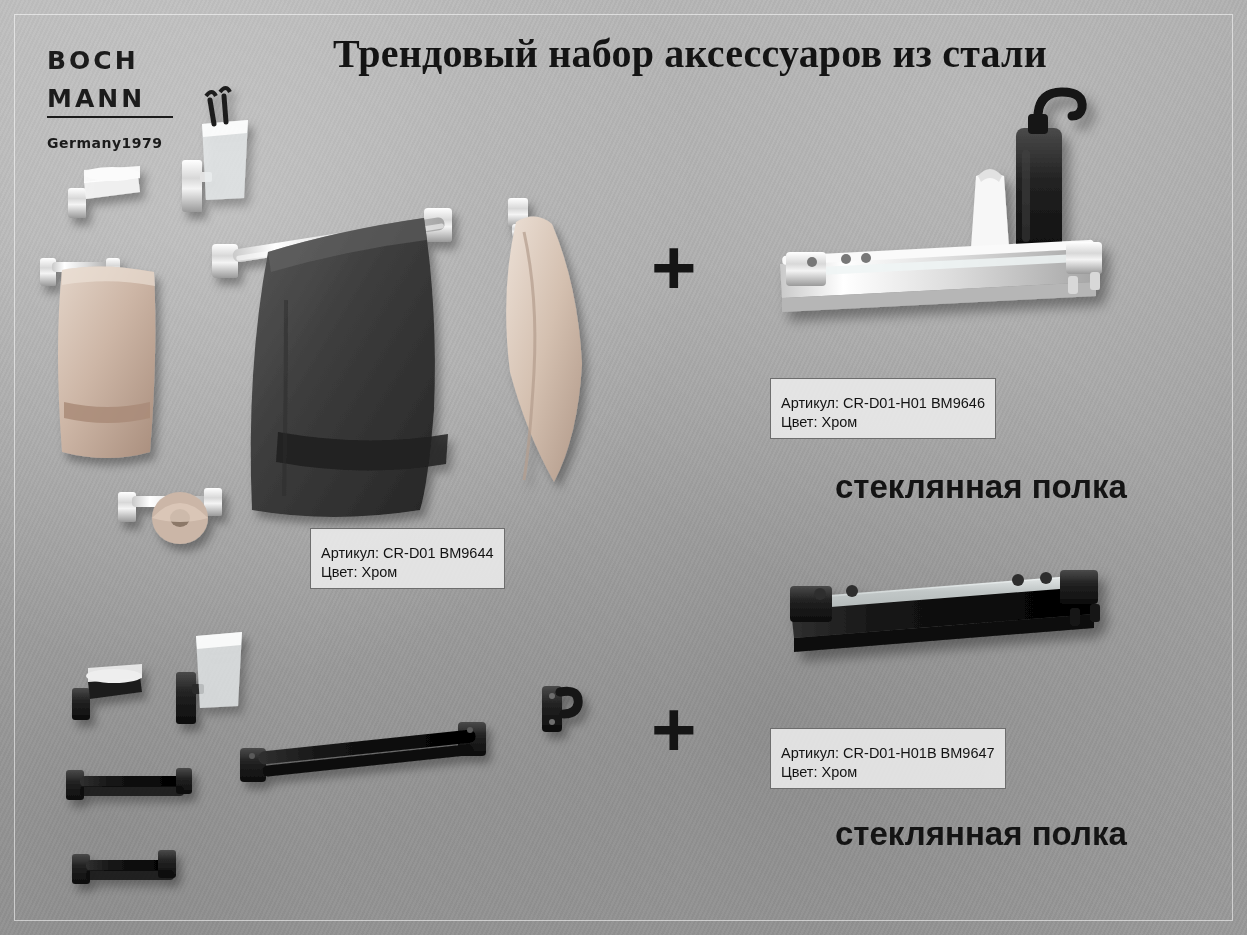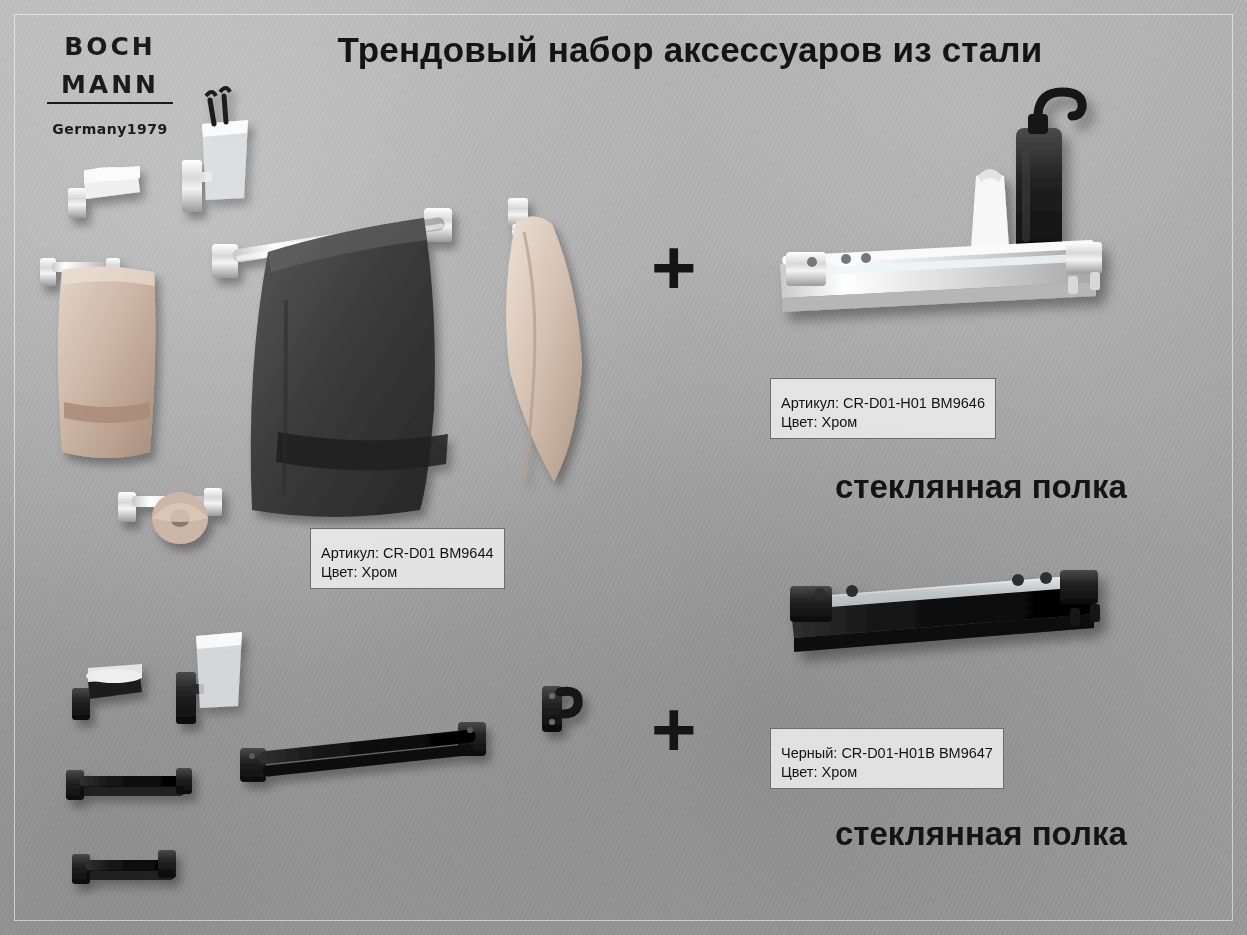--- a/index.html
+++ b/index.html
@@ -36,24 +36,24 @@
     right: 14px;
     bottom: 14px;
     border: 1px solid rgba(255,255,255,0.55);
     pointer-events: none;
   }
 
   
   .logo {
     position: absolute;
     left: 47px;
-    top: 34px;
+    top: 48px;
     width: 126px;
     color: #1b1b1b;
-    text-align: center;
+    text-align: left;
     line-height: 1;
   }
   .logo .l1, .logo .l2 {
     font-family: "DejaVu Sans", sans-serif;
     font-weight: bold;
     font-size: 25px;
     letter-spacing: 3px;
   }
   .logo .l2 { margin-top: 13px; }
   .logo .l3 {
@@ -66,25 +66,26 @@
     padding-top: 18px;
   }
 
   
   .title {
     position: absolute;
     left: 190px;
     top: 30px;
     width: 1000px;
     text-align: center;
-    font-size: 35px;
+    font-size: 40px;
     font-weight: bold;
     color: #141414;
     letter-spacing: 0.2px;
     white-space: nowrap;
+    font-family: Liberation Serif, serif;
   }
 
   
   .plus {
     position: absolute;
     color: #151515;
     font-size: 78px;
     font-weight: bold;
     line-height: 1;
     font-family: "Liberation Sans", sans-serif;
@@ -354,17 +355,17 @@
     <div>Артикул: CR-D01 BM9644</div>
     <div>Цвет: Хром</div>
   </div>
 
   <div class="artbox art-2">
     <div>Артикул: CR-D01-H01 BM9646</div>
     <div>Цвет: Хром</div>
   </div>
 
   <div class="artbox art-3">
-    <div>Черный: CR-D01-H01B BM9647</div>
+    <div>Артикул: CR-D01-H01B BM9647</div>
     <div>Цвет: Хром</div>
   </div>
 
 </div>
 
 </body></html>

